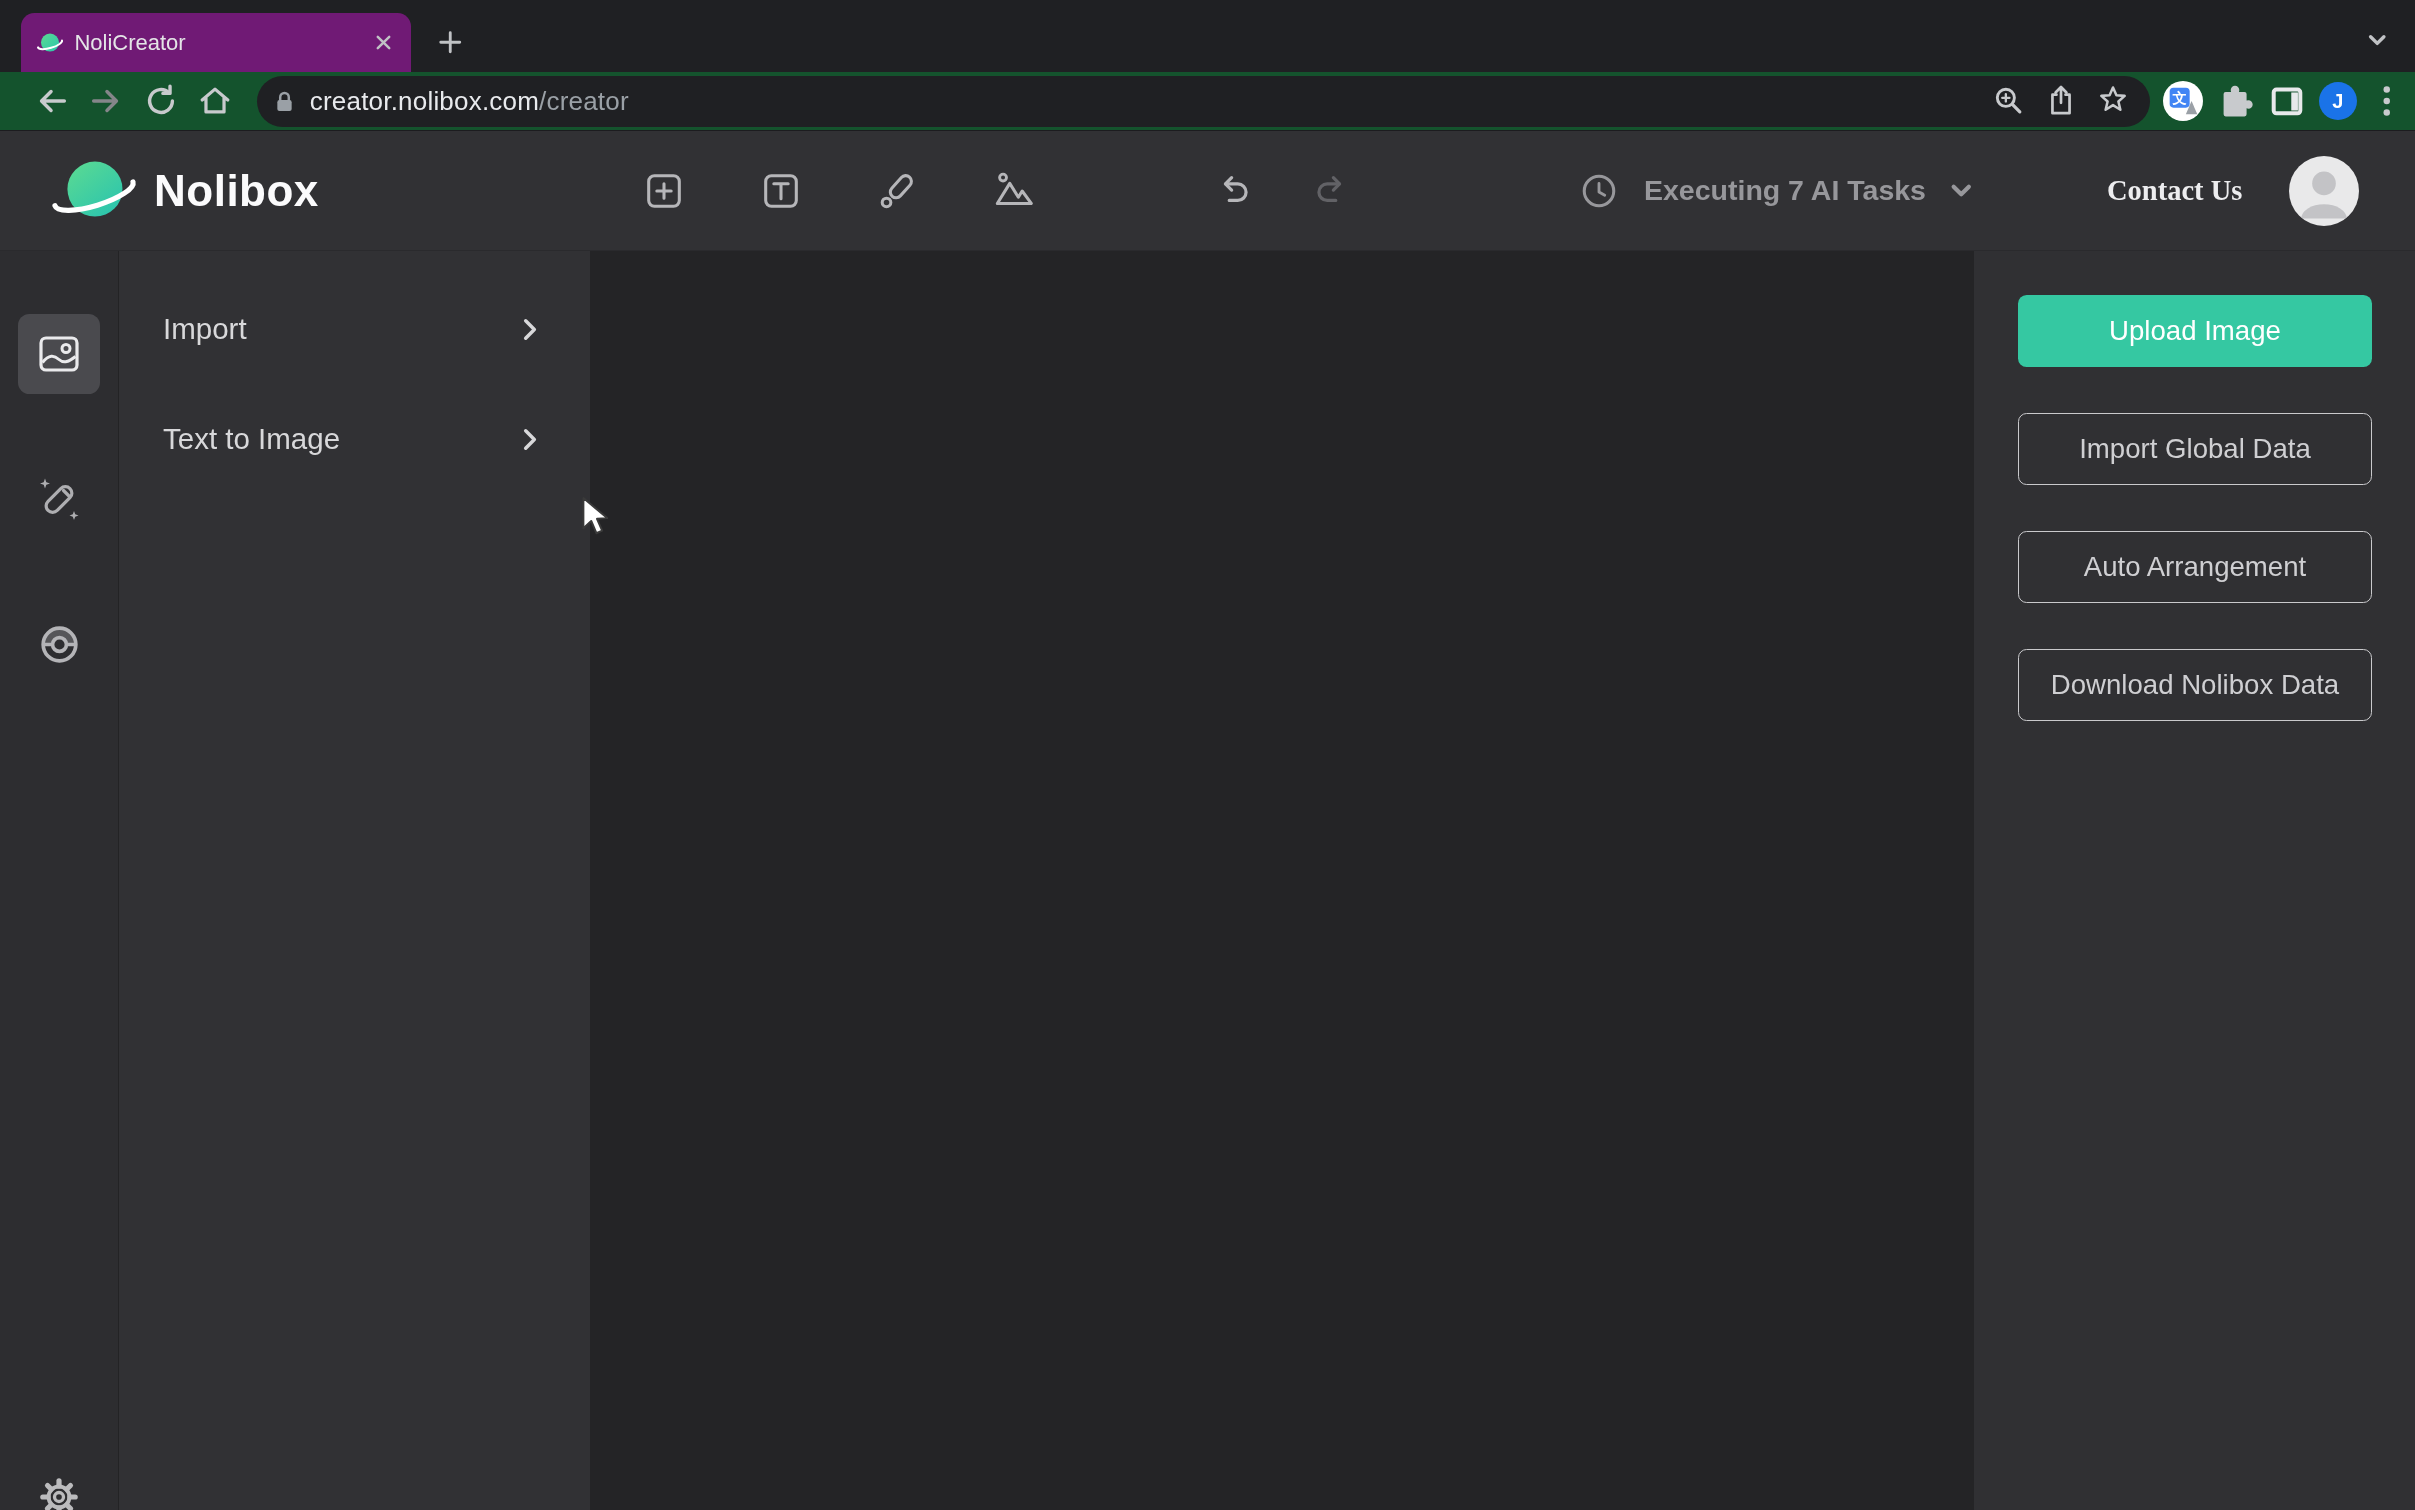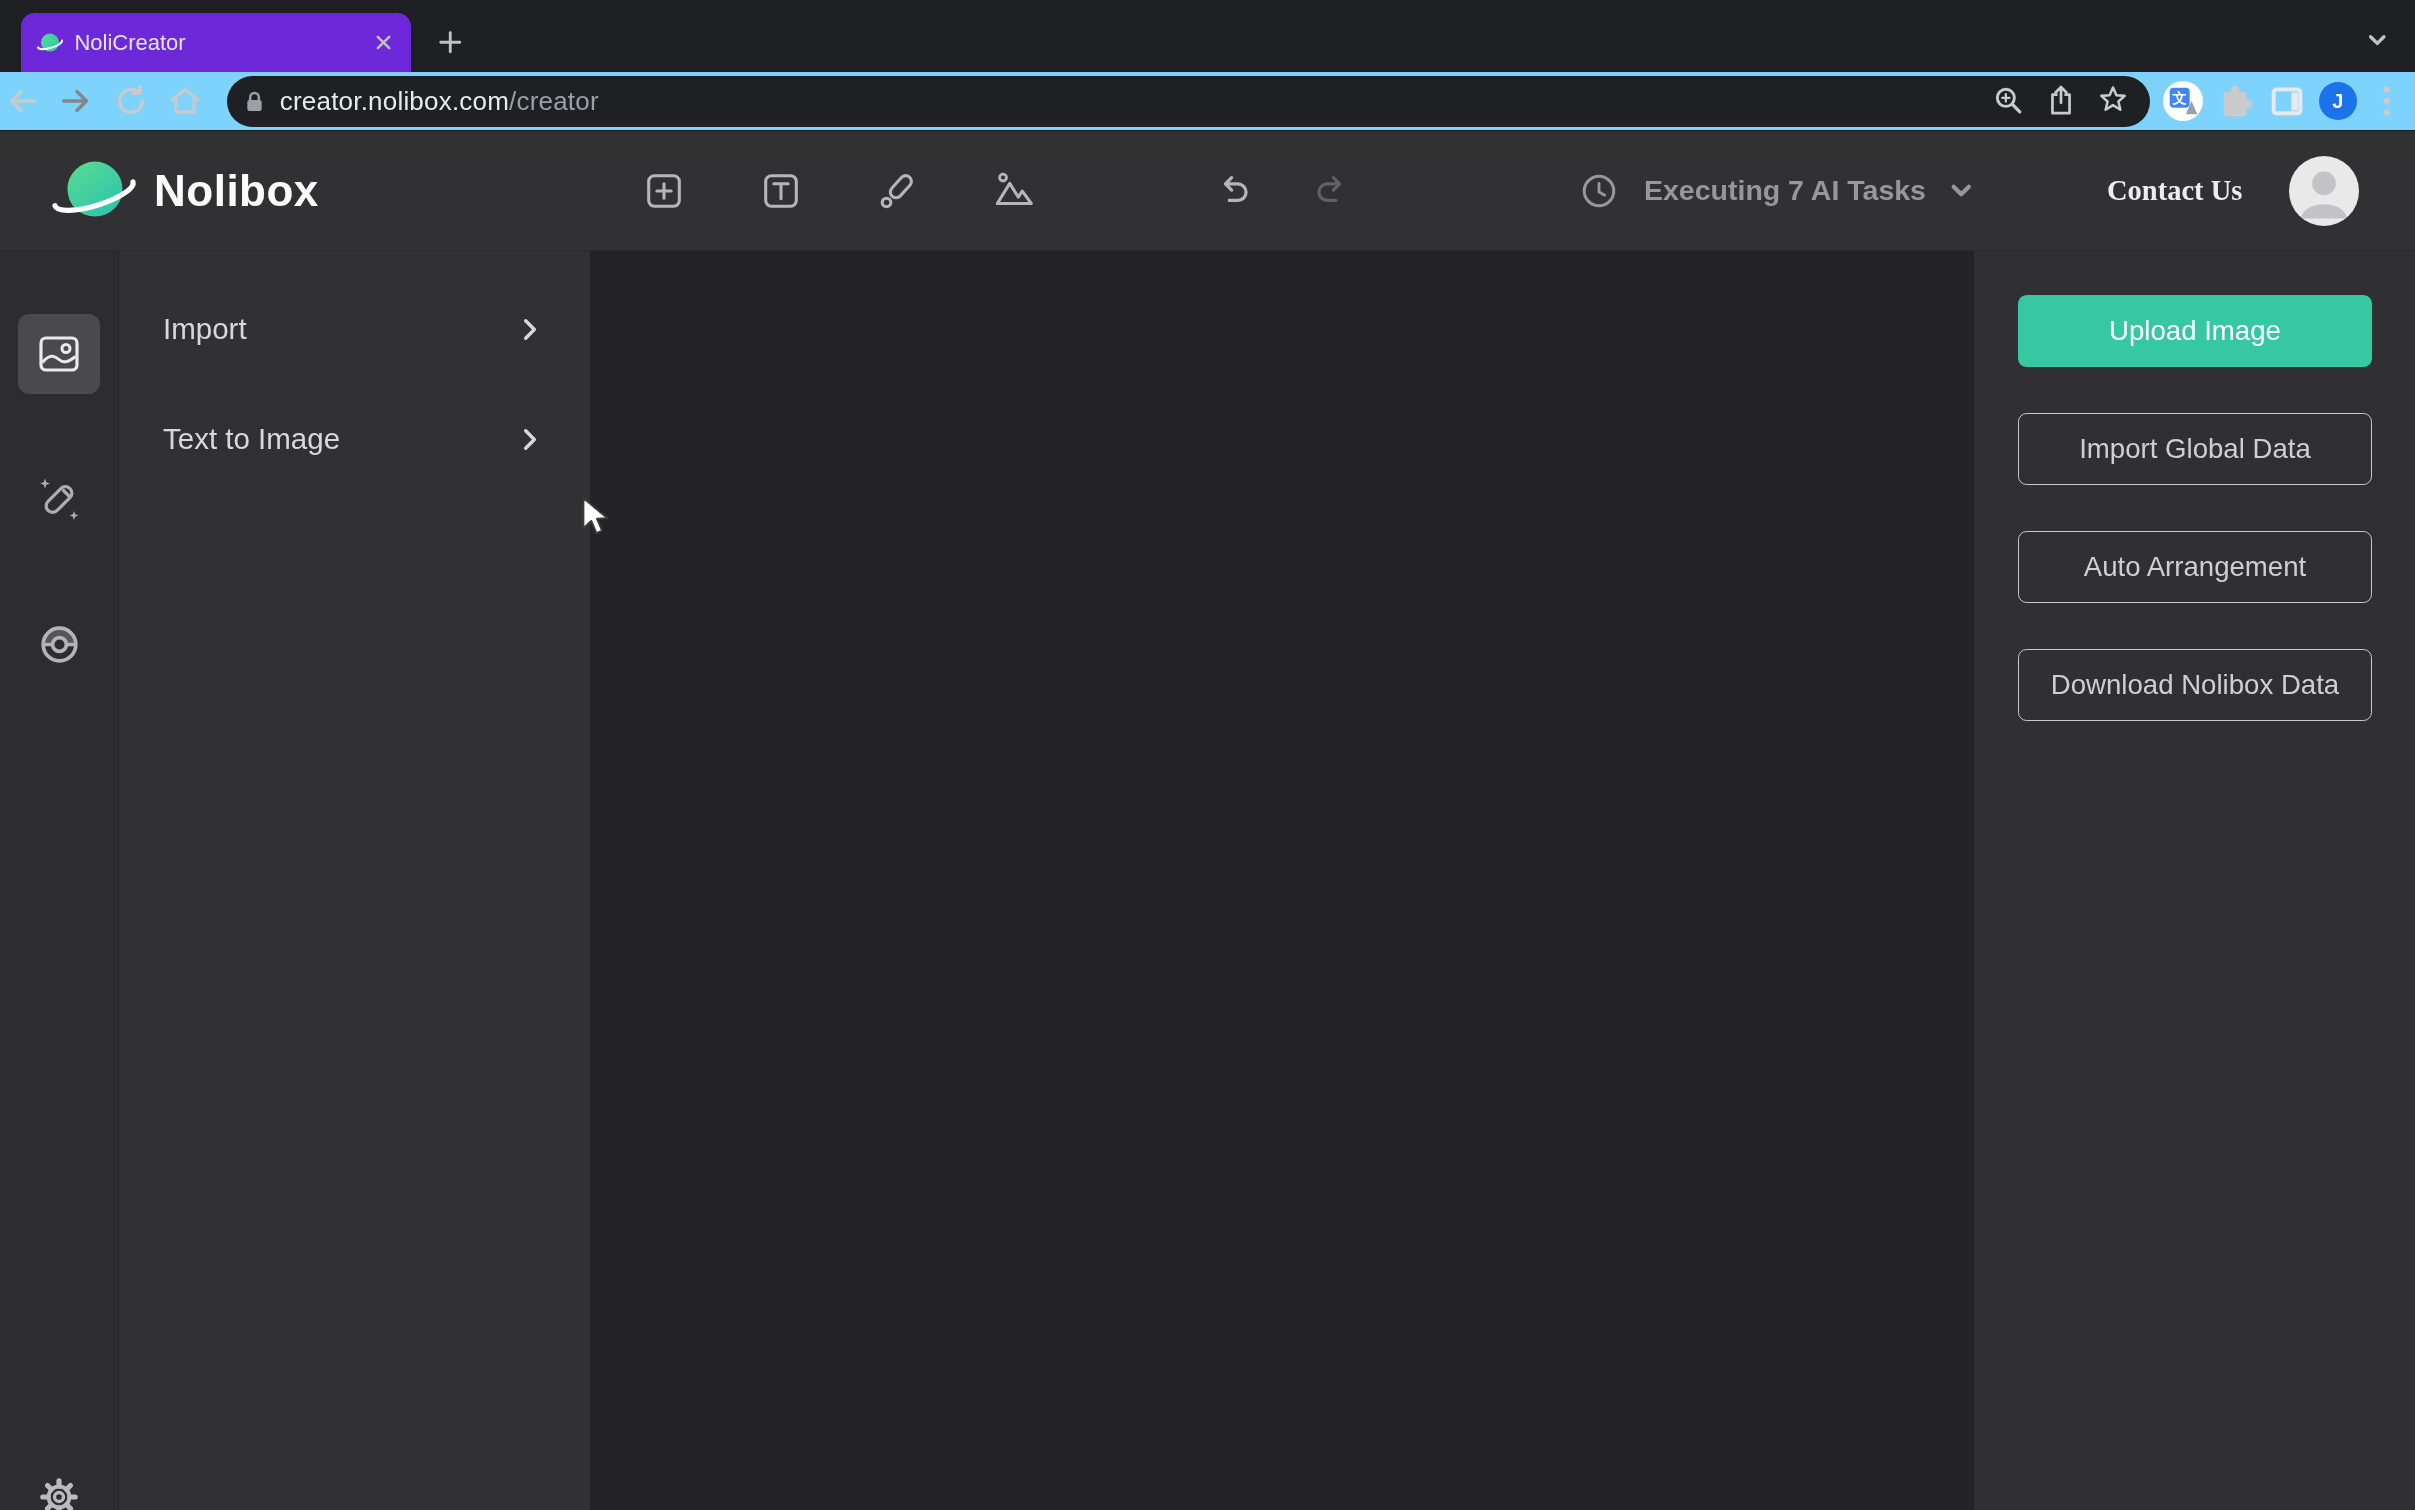--- a/index.html
+++ b/index.html
@@ -10,36 +10,36 @@
     background:#242426;
   }
   svg{ display:block; overflow:visible; }
 
   
   .tabstrip{
     position:relative; height:72px; background:#1f2023;
     display:flex; align-items:flex-end;
   }
   .tab{
-    margin-left:21px; width:390px; height:59px; background:#6d28d9;
+    margin-left:21px; width:390px; height:59px; background:#701a75;
     border-radius:13.3px 13.3px 0 0; display:flex; align-items:center;
     padding:0 15px 0 17px;
   }
   .tab-title{
     margin-left:12.4px; font-size:22px; font-weight:500; color:#e4e5e7;
     white-space:nowrap; overflow:hidden; flex:1;
   }
   .tab-close{ width:25px; height:25px; display:flex; align-items:center; justify-content:center; border-radius:5.7px; cursor:default; }
   .newtab{ margin:0 0 16px 25px; width:28.5px; height:28.5px; display:flex; align-items:center; justify-content:center; border-radius:7.6px; }
   .tabstrip-chevron{ position:absolute; right:25px; top:28.5px; }
 
   
   .toolbar{
-    height:59px; background:#7dd3fc; display:flex; align-items:center;
-    padding-left:2px; border-bottom:1px solid #1c1c1f;
+    height:59px; background:#14532d; display:flex; align-items:center;
+    padding-left:32px; border-bottom:1px solid #1c1c1f;
   }
   .navbtn{ width:40px; height:40px; display:flex; align-items:center; justify-content:center; border-radius:50%; margin-right:14.3px; }
   .omnibox{
     flex:1; height:51px; margin-left:7.6px; margin-right:13.3px; background:#1f2023;
     border-radius:26px; display:flex; align-items:center; padding:0 17px;
   }
   .url{ margin-left:15px; font-size:26px; letter-spacing:0.2px; white-space:nowrap; }
   .url .host{ color:#e8eaed; font-weight:500; }
   .url .path{ color:#9aa0a6; font-weight:400; }
   .omni-actions{ margin-left:auto; display:flex; align-items:center; gap:16px; padding-right:1.9px; }

